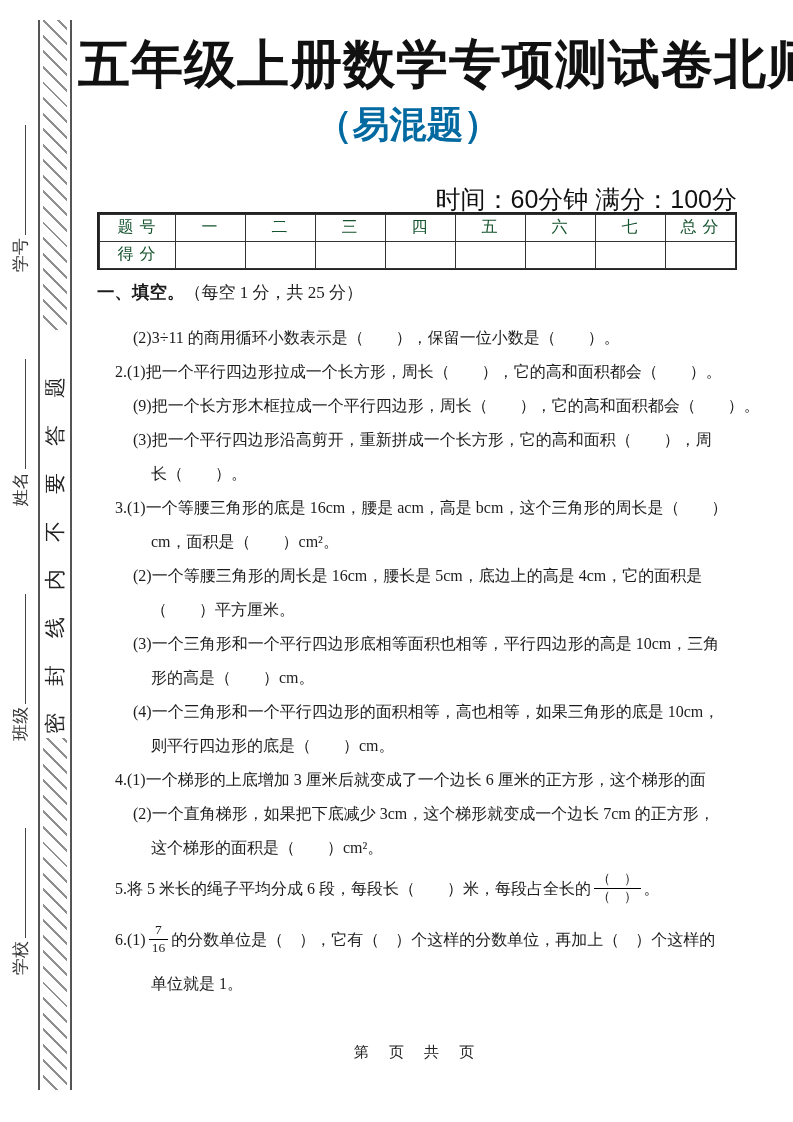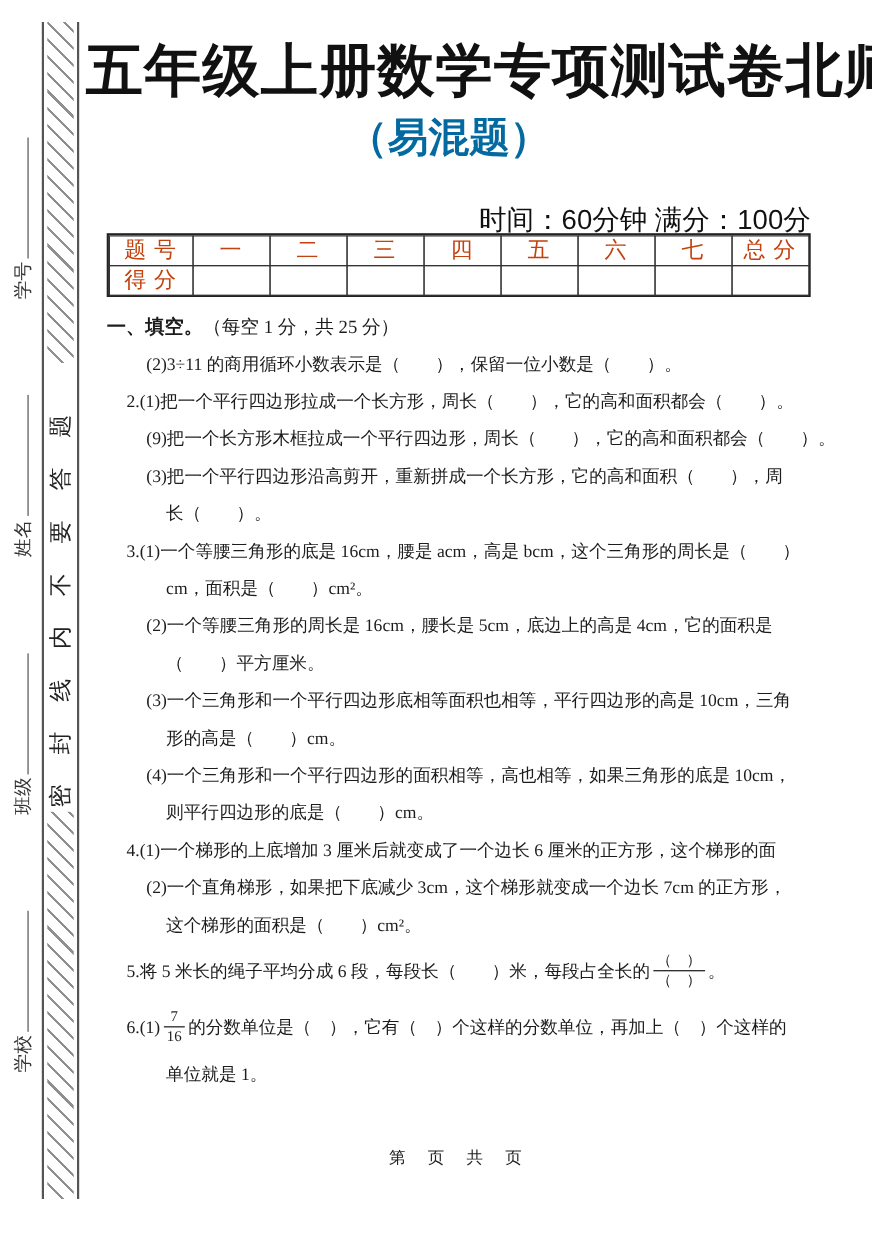--- a/index.html
+++ b/index.html
@@ -56,26 +56,26 @@
 
   
   .score-table {
     position:absolute; left:97px; top:212px; width:640px;
     display:grid; grid-template-columns:76px repeat(8, 1fr);
     grid-auto-rows:27px; border:2px solid #222; box-sizing:border-box;
   }
   .st-cell {
     border:1px solid #333; margin:-0.5px;
     display:flex; align-items:center; justify-content:center;
-    font-size:20px; color:#c2410c; letter-spacing:1px;
+    font-size:16px; color:#14532d; letter-spacing:1px;
   }
 
   
   .content { position:absolute; left:97px; top:283px; width:648px; }
-  .sec-heading { font-size:17px; line-height:28px; margin-bottom:3px; white-space:nowrap; }
+  .sec-heading { font-size:17px; line-height:18px; margin-bottom:19px; white-space:nowrap; }
   .sec-heading .bold { font-weight:bold; font-size:17.5px; }
   .line { font-size:16px; line-height:34px; white-space:nowrap; }
   .ind1 { padding-left:18px; }
   .ind2 { padding-left:36px; }
   .ind3 { padding-left:54px; }
   .frac-line { line-height:30px; padding-top:8px; padding-bottom:8px; }
   .frac {
     display:inline-block; vertical-align:middle; text-align:center;
     font-size:13.5px; line-height:1.25; margin:0 3px; position:relative; top:-2px;
   }

